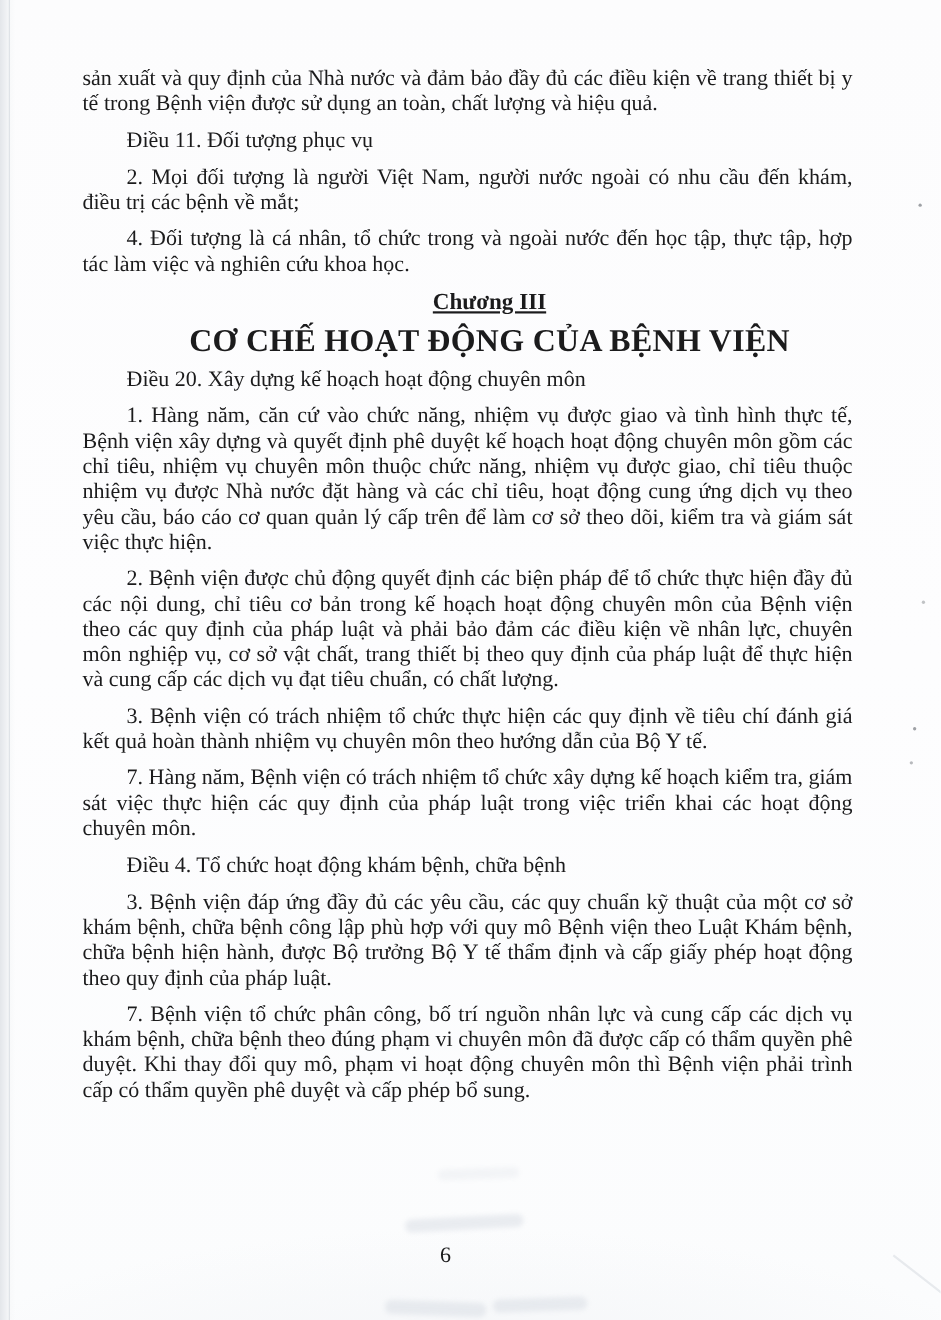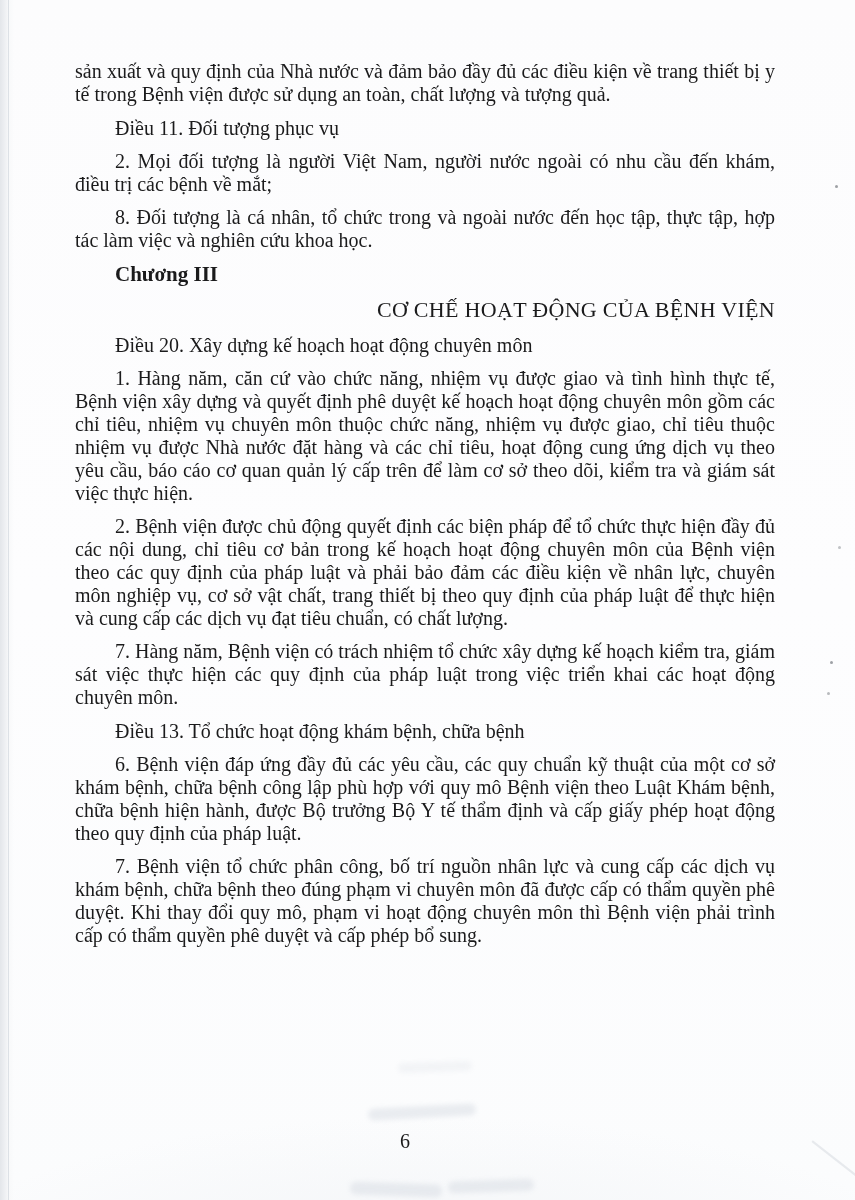--- a/index.html
+++ b/index.html
@@ -55,31 +55,32 @@
   .heading-article {
     margin: 7px 0 0 0;
     font-size: 20px;
     font-weight: normal;
     line-height: 24px;
     text-align: left;
     text-indent: 0;
   }
   .chapter-label {
     margin: 30px 0 0 0;
-    text-align: left;
+    text-align: center;
     font-weight: bold;
     font-size: 21px;
     line-height: 25px;
     text-indent: 0;
+    text-decoration: underline;
   }
   .chapter-title {
     margin: 9px 0 0 0;
-    text-align: right;
-    font-weight: normal;
-    font-size: 22px;
+    text-align: center;
+    font-weight: bold;
+    font-size: 29px;
     line-height: 26px;
     letter-spacing: 0.3px;
     text-indent: 0;
   }
   .page-number {
     position: absolute;
     top: 1130px;
     left: 75px;
     width: 660px;
     text-align: center;
@@ -117,32 +118,33 @@
   }
 </style>
 </head>
 <body>
 
 <div class="page">
   <div class="edge-shadow"></div>
   <div class="edge-line"></div>
 
   <div class="content">
-    <p class="cont">sản xuất và quy định của Nhà nước và đảm bảo đầy đủ các điều kiện về trang thiết bị y tế trong Bệnh viện được sử dụng an toàn, chất lượng và tượng quả.</p>
+    <p class="cont">sản xuất và quy định của Nhà nước và đảm bảo đầy đủ các điều kiện về trang thiết bị y tế trong Bệnh viện được sử dụng an toàn, chất lượng và hiệu quả.</p>
     <p class="heading-article">Điều 11. Đối tượng phục vụ</p>
     <p>2. Mọi đối tượng là người Việt Nam, người nước ngoài có nhu cầu đến khám, điều trị các bệnh về mắt;</p>
-    <p>8. Đối tượng là cá nhân, tổ chức trong và ngoài nước đến học tập, thực tập, hợp tác làm việc và nghiên cứu khoa học.</p>
+    <p>4. Đối tượng là cá nhân, tổ chức trong và ngoài nước đến học tập, thực tập, hợp tác làm việc và nghiên cứu khoa học.</p>
     <p class="chapter-label">Chương III</p>
     <p class="chapter-title">CƠ CHẾ HOẠT ĐỘNG CỦA BỆNH VIỆN</p>
     <p class="heading-article">Điều 20. Xây dựng kế hoạch hoạt động chuyên môn</p>
     <p>1. Hàng năm, căn cứ vào chức năng, nhiệm vụ được giao và tình hình thực tế, Bệnh viện xây dựng và quyết định phê duyệt kế hoạch hoạt động chuyên môn gồm các chỉ tiêu, nhiệm vụ chuyên môn thuộc chức năng, nhiệm vụ được giao, chỉ tiêu thuộc nhiệm vụ được Nhà nước đặt hàng và các chỉ tiêu, hoạt động cung ứng dịch vụ theo yêu cầu, báo cáo cơ quan quản lý cấp trên để làm cơ sở theo dõi, kiểm tra và giám sát việc thực hiện.</p>
     <p>2. Bệnh viện được chủ động quyết định các biện pháp để tổ chức thực hiện đầy đủ các nội dung, chỉ tiêu cơ bản trong kế hoạch hoạt động chuyên môn của Bệnh viện theo các quy định của pháp luật và phải bảo đảm các điều kiện về nhân lực, chuyên môn nghiệp vụ, cơ sở vật chất, trang thiết bị theo quy định của pháp luật để thực hiện và cung cấp các dịch vụ đạt tiêu chuẩn, có chất lượng.</p>
+    <p>3. Bệnh viện có trách nhiệm tổ chức thực hiện các quy định về tiêu chí đánh giá kết quả hoàn thành nhiệm vụ chuyên môn theo hướng dẫn của Bộ Y tế.</p>
     <p>7. Hàng năm, Bệnh viện có trách nhiệm tổ chức xây dựng kế hoạch kiểm tra, giám sát việc thực hiện các quy định của pháp luật trong việc triển khai các hoạt động chuyên môn.</p>
-    <p class="heading-article">Điều 13. Tổ chức hoạt động khám bệnh, chữa bệnh</p>
-    <p>6. Bệnh viện đáp ứng đầy đủ các yêu cầu, các quy chuẩn kỹ thuật của một cơ sở khám bệnh, chữa bệnh công lập phù hợp với quy mô Bệnh viện theo Luật Khám bệnh, chữa bệnh hiện hành, được Bộ trưởng Bộ Y tế thẩm định và cấp giấy phép hoạt động theo quy định của pháp luật.</p>
+    <p class="heading-article">Điều 4. Tổ chức hoạt động khám bệnh, chữa bệnh</p>
+    <p>3. Bệnh viện đáp ứng đầy đủ các yêu cầu, các quy chuẩn kỹ thuật của một cơ sở khám bệnh, chữa bệnh công lập phù hợp với quy mô Bệnh viện theo Luật Khám bệnh, chữa bệnh hiện hành, được Bộ trưởng Bộ Y tế thẩm định và cấp giấy phép hoạt động theo quy định của pháp luật.</p>
     <p>7. Bệnh viện tổ chức phân công, bố trí nguồn nhân lực và cung cấp các dịch vụ khám bệnh, chữa bệnh theo đúng phạm vi chuyên môn đã được cấp có thẩm quyền phê duyệt. Khi thay đổi quy mô, phạm vi hoạt động chuyên môn thì Bệnh viện phải trình cấp có thẩm quyền phê duyệt và cấp phép bổ sung.</p>
   </div>
 
   <div class="smudge s0"></div>
   <div class="smudge s1"></div>
   <div class="smudge s2"></div>
   <div class="smudge s3"></div>
   <div class="speck k1"></div>
   <div class="speck k2"></div>
   <div class="speck k3"></div>

